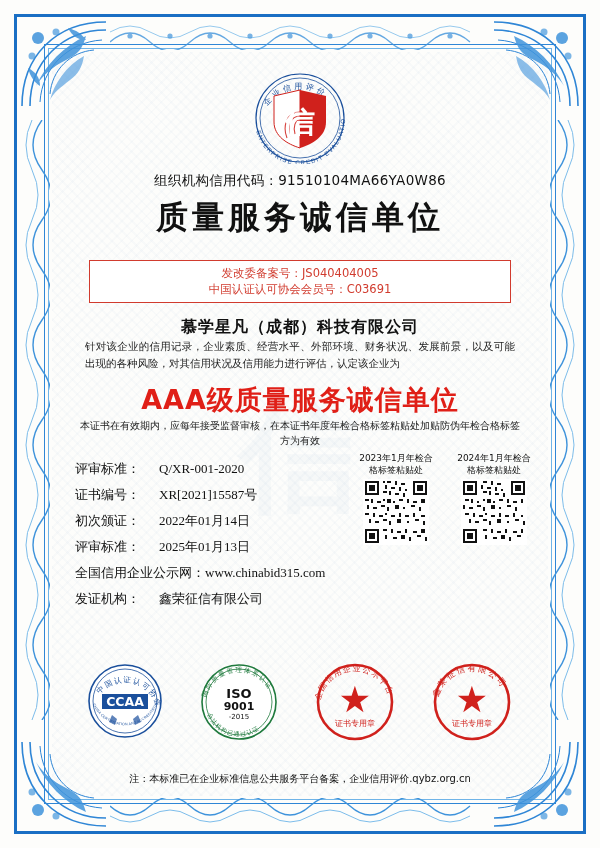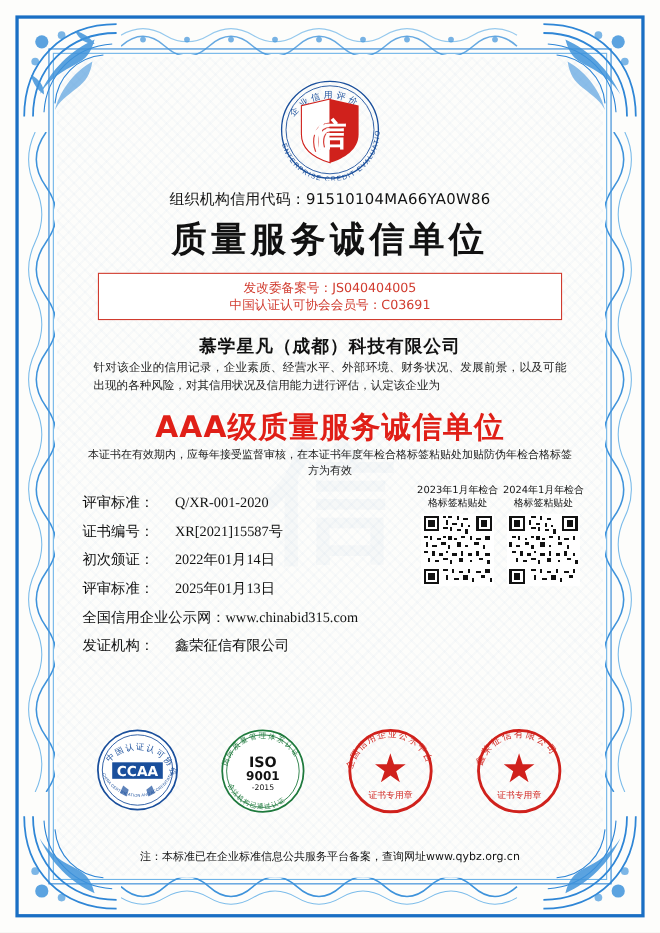--- a/index.html
+++ b/index.html
@@ -74,21 +74,21 @@
     font-size:13.5px;color:#111;letter-spacing:.3px;
     font-family:"DejaVu Sans",sans-serif;
   }
   .main-title{
     margin-top:6px;
     font-size:32px;font-weight:bold;color:#111;
     letter-spacing:4px;
     font-family:"DejaVu Sans",sans-serif;
   }
   .redbar{
-    margin-top:8px;
+    margin-top:20px;
     width:420px;
     border:1px solid #d13b2e;
     background:#fff;
     padding:4px 0 5px;
     text-align:center;
   }
   .redbar div{
     color:#d13b2e;font-size:11.5px;line-height:16px;
     font-family:"DejaVu Sans",sans-serif;
   }
@@ -119,21 +119,21 @@
     position:relative;
   }
   .field{
     font-size:13px;color:#111;line-height:26px;
     font-family:Liberation Serif, serif;
     white-space:nowrap;
   }
   .field .lbl{display:inline-block;min-width:84px;}
   .qr-area{
     position:absolute;right:-8px;top:-4px;
-    display:flex;gap:0;
+    display:flex;gap:20px;
   }
   .qr-block{width:78px;text-align:center;}
   .qr-cap{
     font-size:9px;color:#111;line-height:12px;margin-bottom:3px;
     font-family:"DejaVu Sans",sans-serif;
   }
   .qr{
     width:66px;height:66px;margin:0 auto;
     background:#fff;
   }
@@ -568,16 +568,16 @@
           <text font-size="8.4" fill="#d0211c" letter-spacing="2">
             <textPath href="#issTop" startOffset="8%">鑫荣征信有限公司</textPath>
           </text>
           <path d="M46 26 l5.3 16.3 h17.2 l-13.9 10.1 l5.3 16.3 l-13.9-10.1 l-13.9 10.1 l5.3-16.3 l-13.9-10.1 h17.2 z" fill="#d0211c" transform="translate(0,-2) scale(0.62) translate(28,22)"></path>
           <text x="46" y="68" text-anchor="middle" font-size="8" fill="#d0211c" font-family="DejaVu Sans, sans-serif">证书专用章</text>
         </svg>
       </div>
 
     </div>
 
-    <div class="footer-note">注：本标准已在企业标准信息公共服务平台备案，查询网址www.qybz.org.cn</div>
+    <div class="footer-note">注：本标准已在企业标准信息公共服务平台备案，企业信用评价.qybz.org.cn</div>
 
   </div>
 </div>
 
 </body></html>

